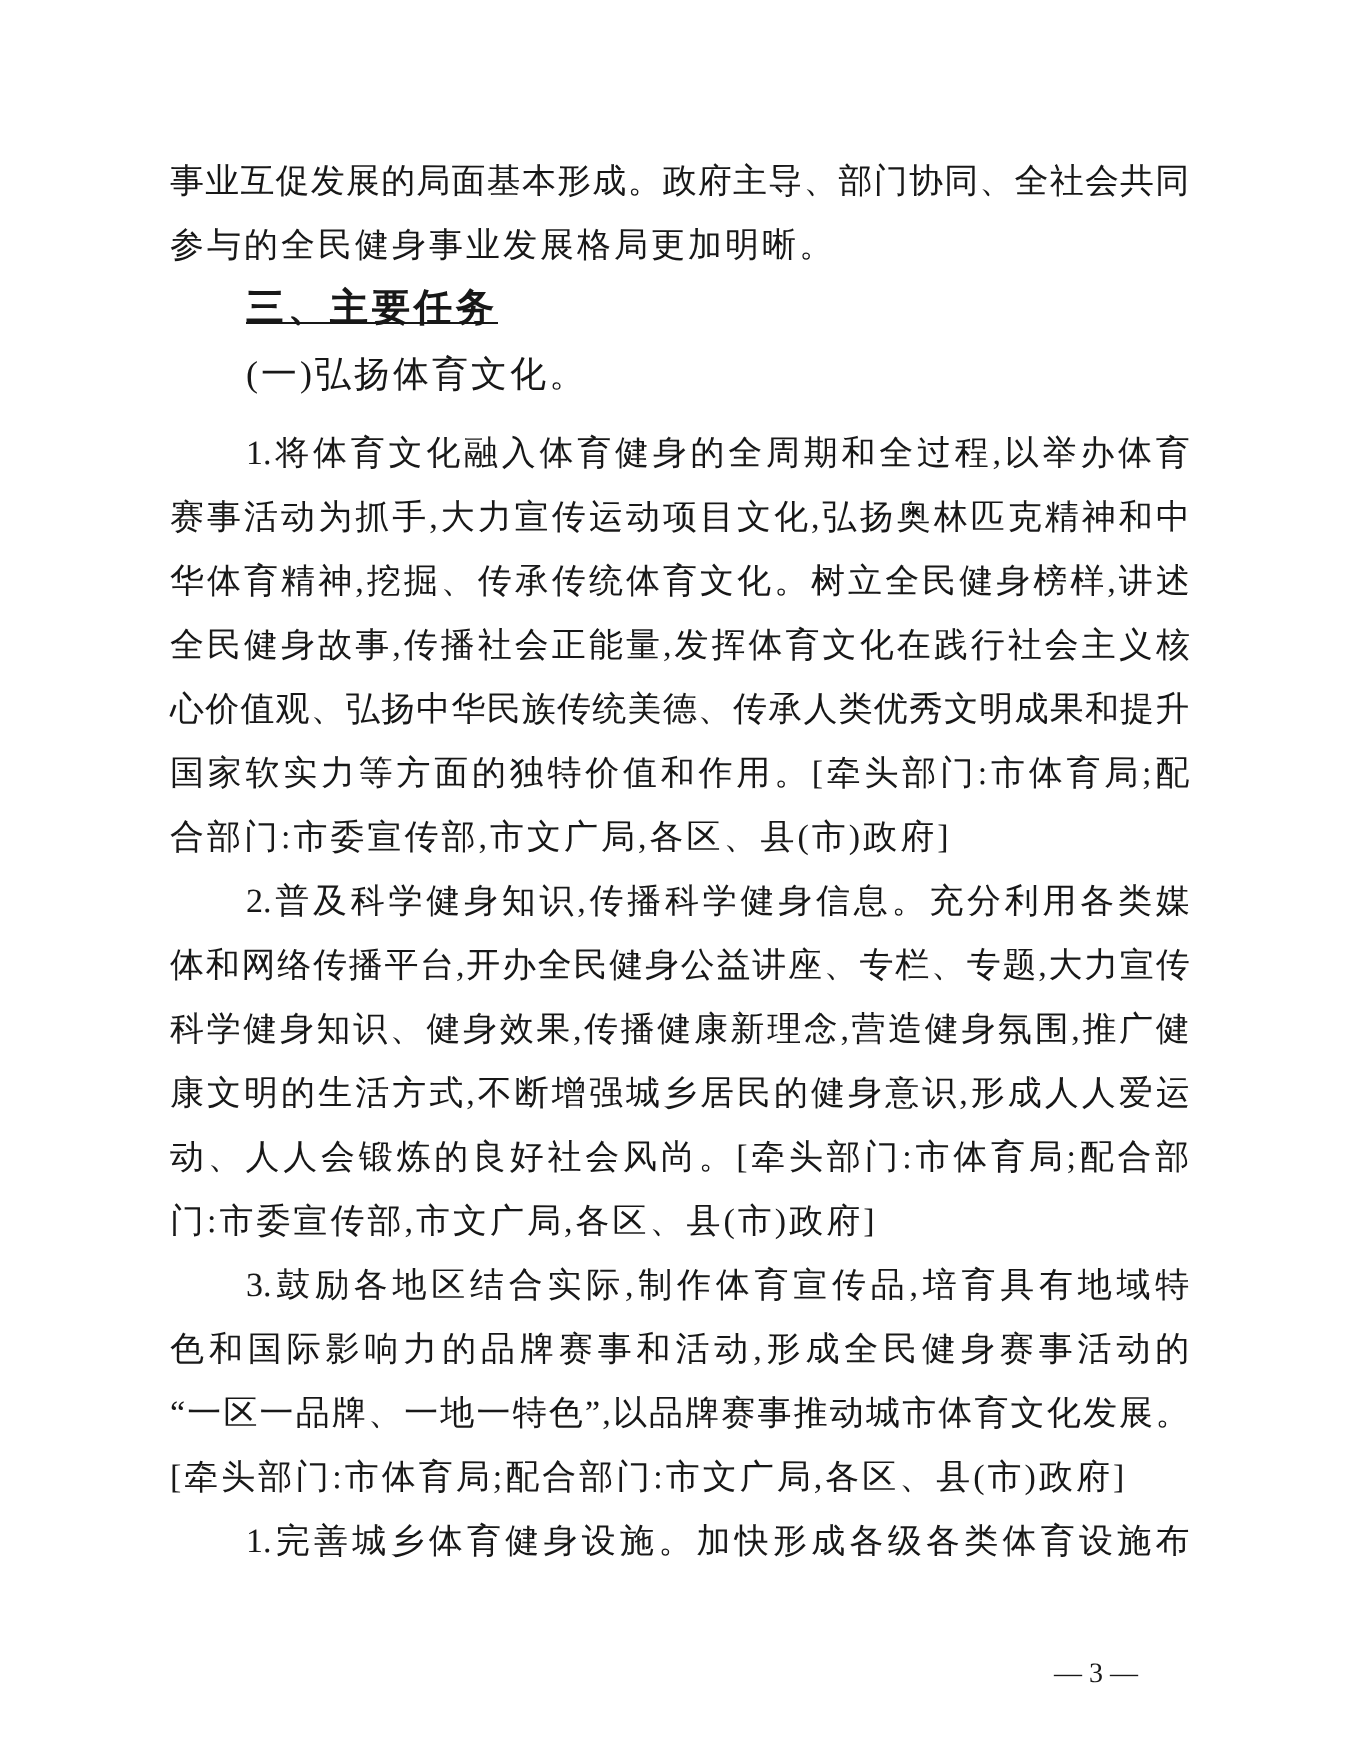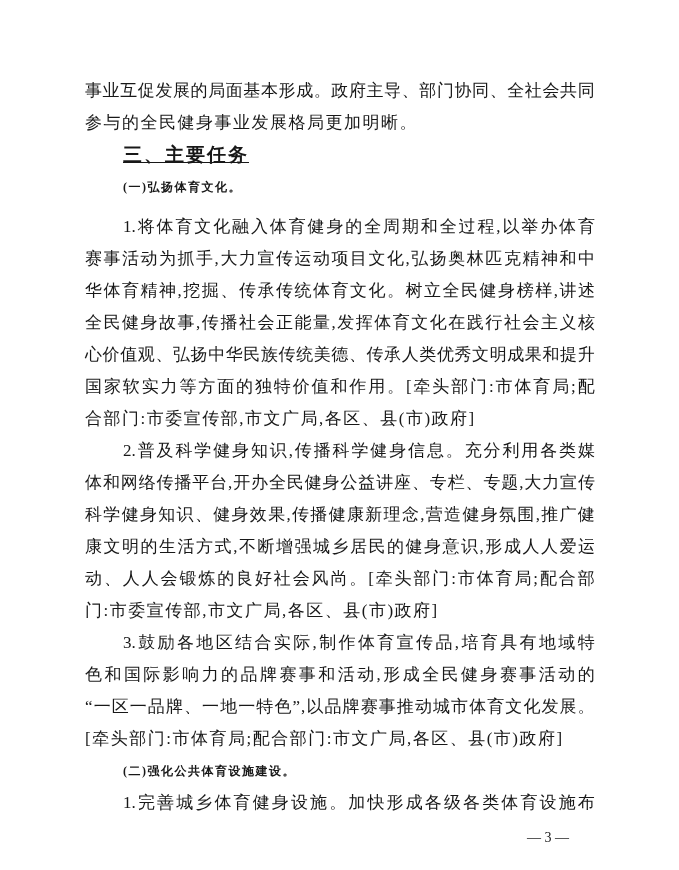--- a/index.html
+++ b/index.html
@@ -36,22 +36,22 @@
   .line.indent { padding-left: 38px; }
   .line.gaptop { margin-top: 8px; }
   .line.heading {
     font-family: "Liberation Sans", "DejaVu Sans", sans-serif;
     font-weight: 700;
     font-size: 19px;
     letter-spacing: 2px;
     text-decoration: underline;
   }
   .line.subheading {
-    font-weight: 700;
-    font-size: 12px;
+    font-weight: 400;
+    font-size: 18px;
     letter-spacing: 1.5px;
   }
   .line span { display: inline-block; }
   .footer-page-number {
     position: absolute;
     left: 508px; top: 823px;
     width: 80px; height: 30px;
     line-height: 30px;
     text-align: center;
     font-size: 14px;
@@ -621,21 +621,20 @@
         <span>区</span>
         <span>、</span>
         <span>县</span>
         <span>(</span>
         <span>市</span>
         <span>)</span>
         <span>政</span>
         <span>府</span>
         <span>]</span>
       </div>
-      <div class="line subheading indent">(二)强化公共体育设施建设。</div>
       <div class="line body indent flexline just">
         <span>1.</span>
         <span>完</span>
         <span>善</span>
         <span>城</span>
         <span>乡</span>
         <span>体</span>
         <span>育</span>
         <span>健</span>
         <span>身</span>

